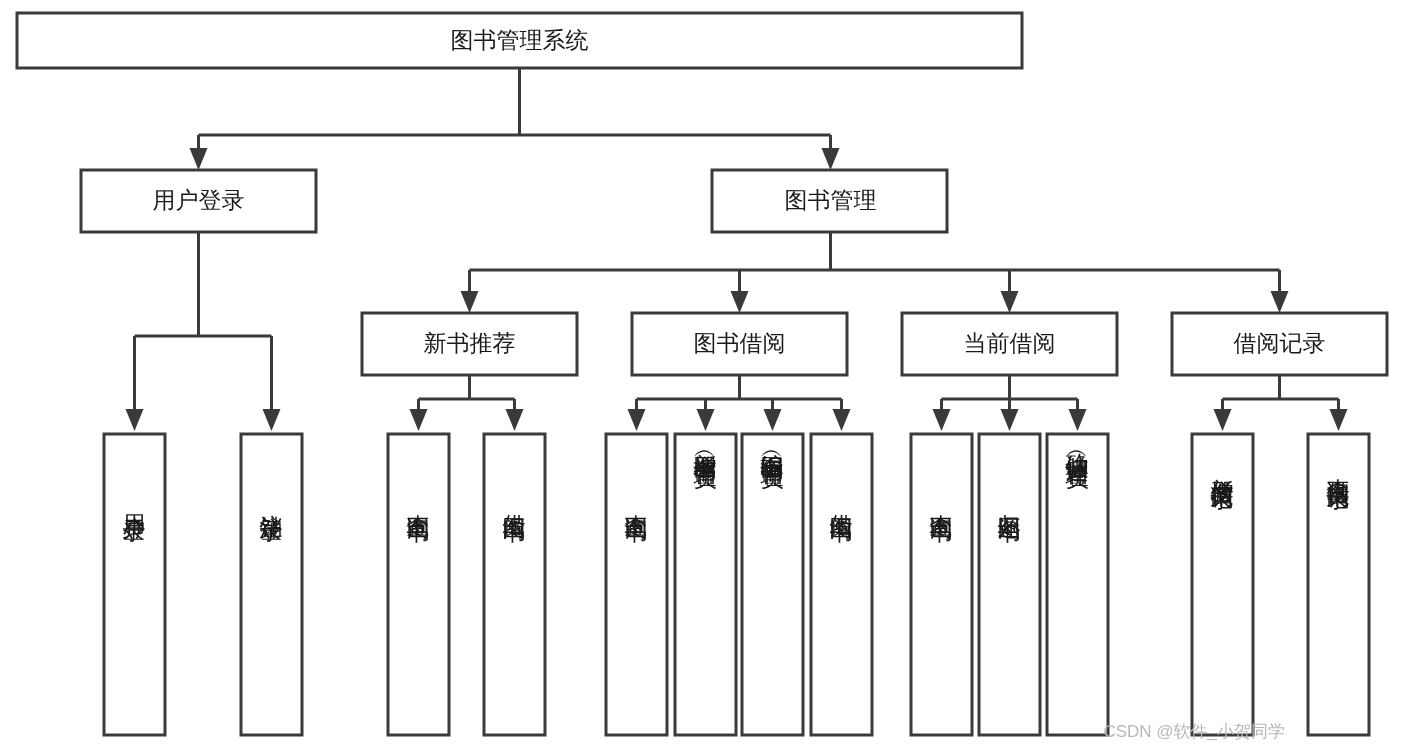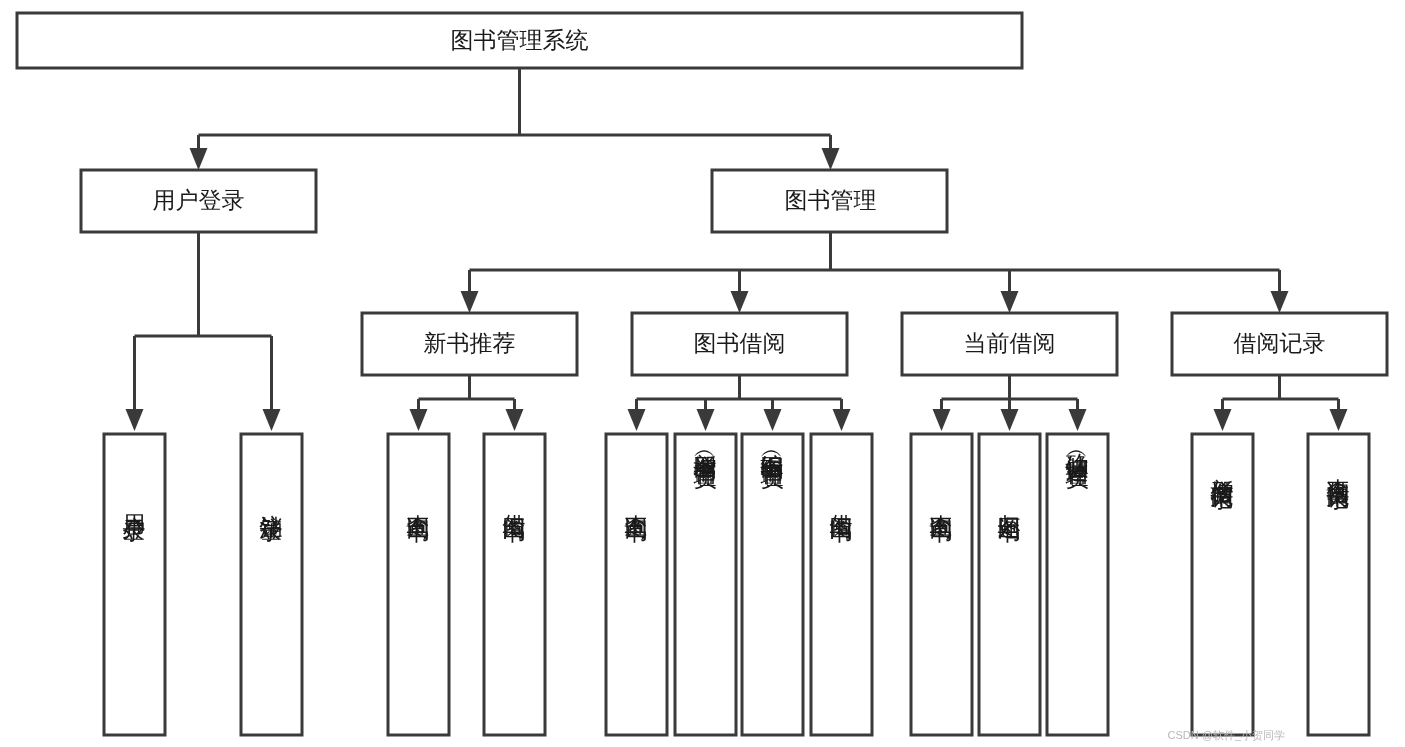--- a/index.html
+++ b/index.html
@@ -54,21 +54,21 @@
     writing-mode: vertical-rl;
     text-orientation: upright;
     text-anchor: middle;
     letter-spacing: 2px;
   }
   .watermark-text {
     position: absolute;
     right: 8px;
     bottom: 4px;
     font-family: "Liberation Sans", "DejaVu Sans", sans-serif;
-    font-size: 11px;
+    font-size: 17px;
     color: #b8b8b8;
     white-space: nowrap;
     pointer-events: none;
     user-select: none;
   }
 </style>
 </head>
 <body>
 
 <div id="diagram-root">

